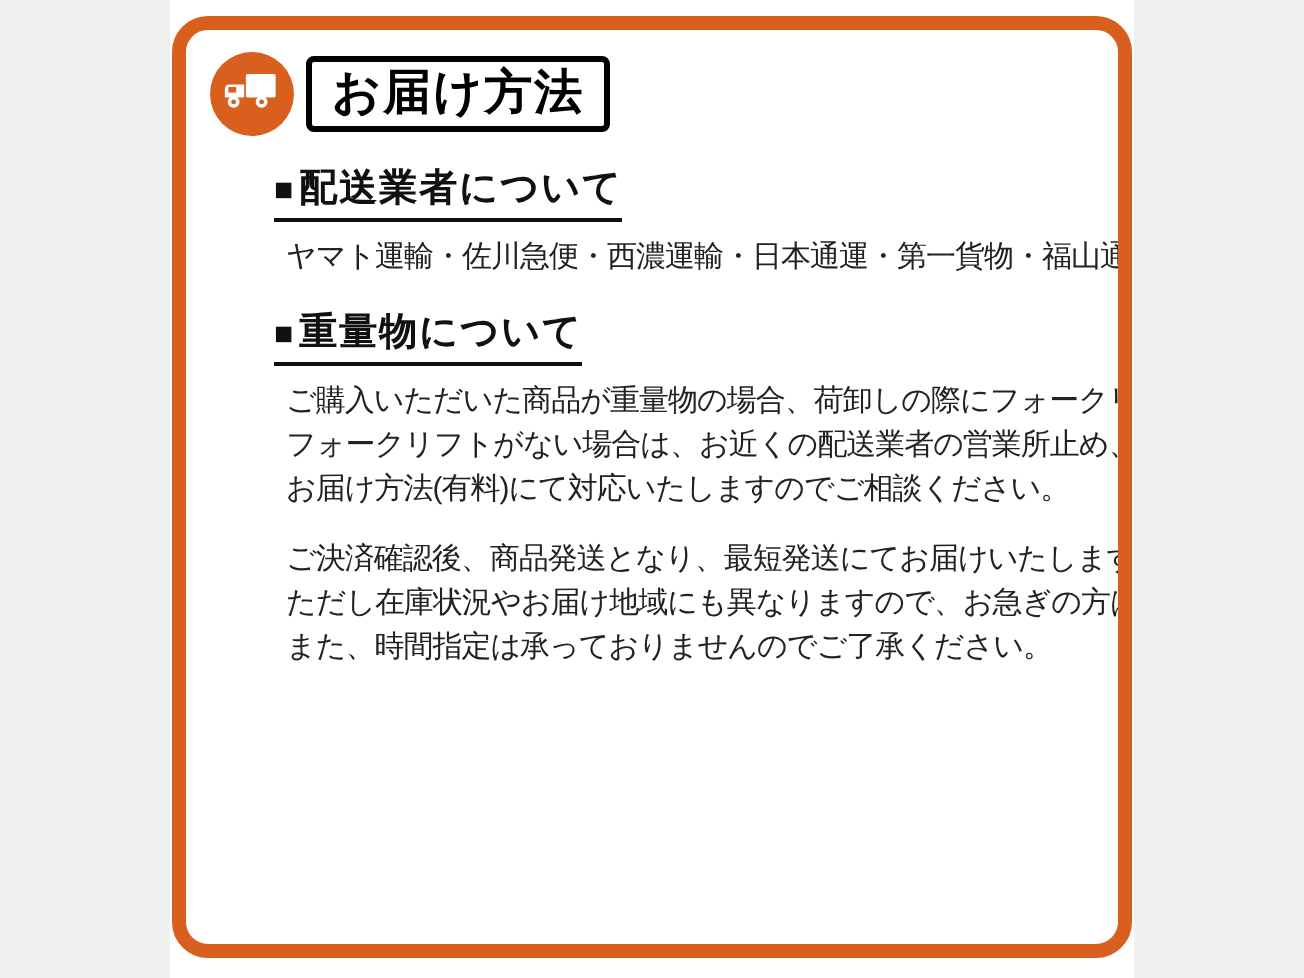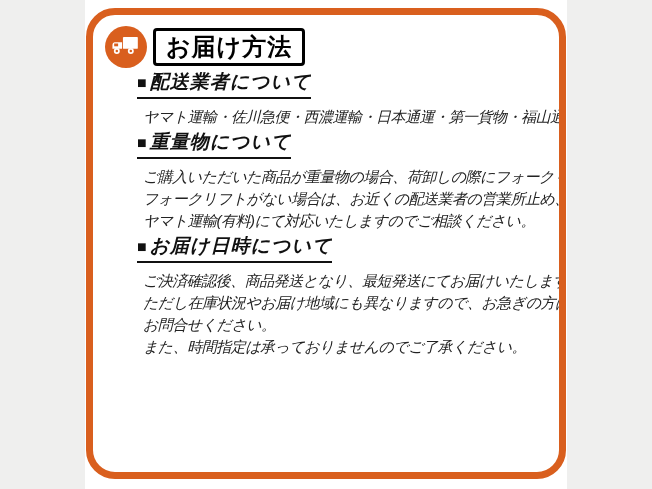--- a/index.html
+++ b/index.html
@@ -15,21 +15,21 @@
     margin: 0 auto;
     background: #ffffff;
     padding-top: 8px;
   }
   .panel {
     width: 480px;
     height: 471px;
     margin: 0 auto;
     background: #ffffff;
     border: 7px solid #d95f1e;
-    border-radius: 29px;
+    border-radius: 18px;
     padding: 11px 10px 8px 12px;
     overflow: hidden;
   }
   .panel-header {
     display: flex;
     align-items: center;
   }
   .truck-badge {
     width: 42px; height: 42px;
     flex: 0 0 42px;
@@ -40,21 +40,21 @@
     border-radius: 4px;
     background: #ffffff;
     padding: 2px 10px 3px 10px;
     font-size: 24px;
     font-weight: bold;
     color: #000000;
     letter-spacing: 1px;
     line-height: 1.15;
     white-space: nowrap;
   }
-  .section { margin-top: 1px; font-style: italic; }
+  .section { margin-top: 13px; }
   .section:first-of-type { margin-top: 6px; }
   .section-heading {
     margin-left: 32px;
     display: inline-block;
     font-size: 19px;
     font-weight: bold;
     color: #111111;
     border-bottom: 2px solid #111111;
     padding-bottom: 2px;
     letter-spacing: 1px;
@@ -107,30 +107,26 @@
       </div>
     </div>
 
     <div class="section">
       <div class="section-heading">
         <span class="bullet">■</span><span>重量物について</span>
       </div>
       <div class="section-body">
         <div class="line">ご購入いただいた商品が重量物の場合、荷卸しの際にフォークリフトが</div>
         <div class="line">フォークリフトがない場合は、お近くの配送業者の営業所止め、または</div>
-        <div class="line">ヤマト運輸(有料)にて対応いたしますのでご相談ください。</div>
+        <div class="line">お届け方法(有料)にて対応いたしますのでご相談ください。</div>
       </div>
     </div>
 
     <div class="section">
-      <div class="section-heading">
-        <span class="bullet">■</span><span>お届け日時について</span>
-      </div>
       <div class="section-body">
         <div class="line">ご決済確認後、商品発送となり、最短発送にてお届けいたします。</div>
         <div class="line">ただし在庫状況やお届け地域にも異なりますので、お急ぎの方は事前に</div>
-        <div class="line">お問合せください。</div>
         <div class="line">また、時間指定は承っておりませんのでご了承ください。</div>
       </div>
     </div>
 
   </div>
 </div>
 
 </body></html>

